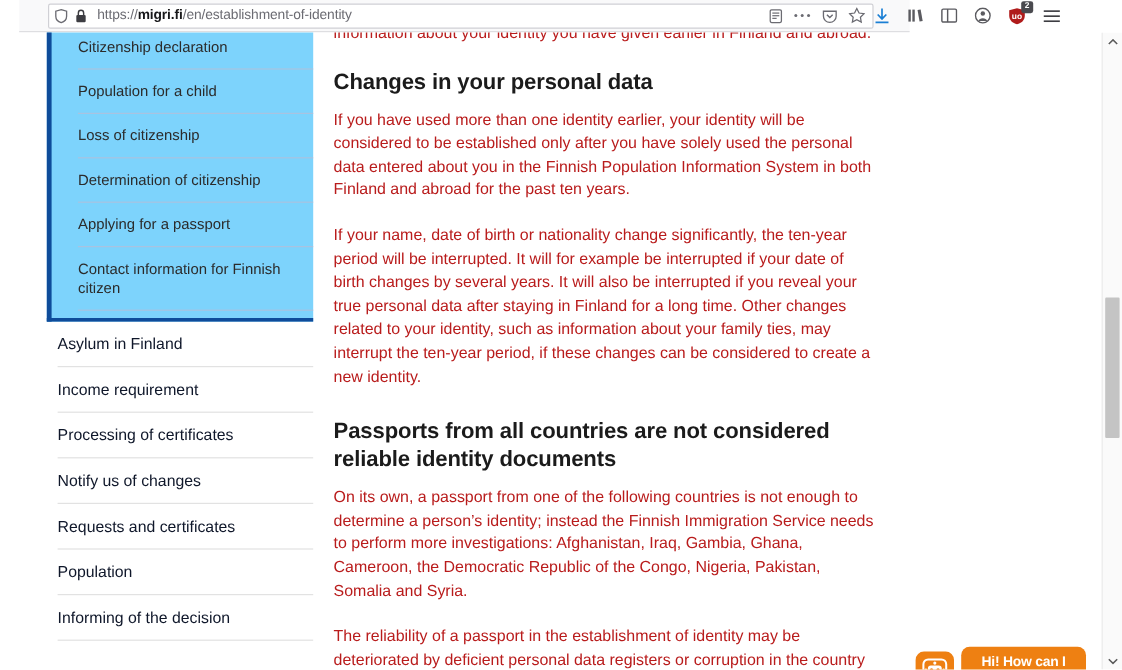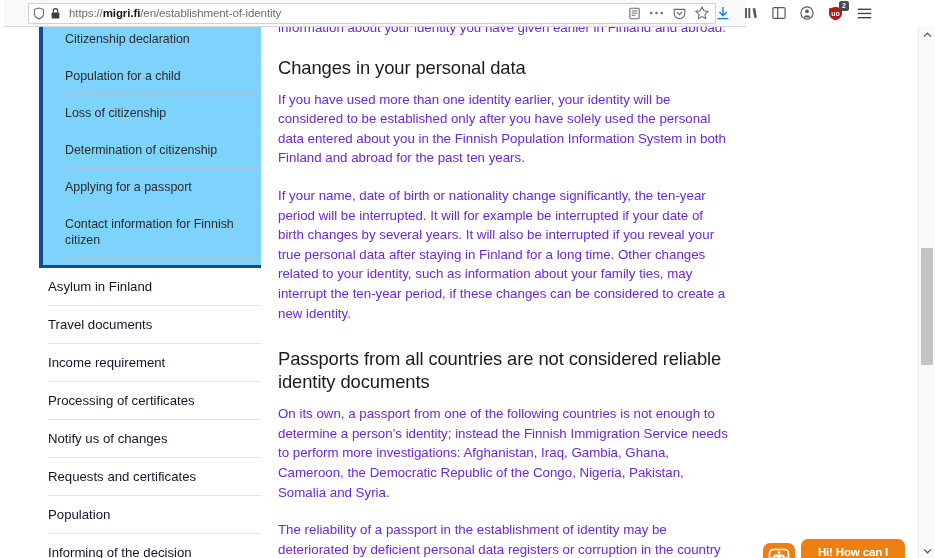--- a/index.html
+++ b/index.html
@@ -8,21 +8,21 @@
     margin: 0; padding: 0;
     width: 935px; height: 558px;
     overflow: hidden;
     background: #ffffff;
     font-family: "Liberation Sans", sans-serif;
   }
 
   
   .browser-chrome {
     position: absolute;
-    top: 0; left: 4px;
+    top: 0; left: 16px;
     width: 742px; height: 27px;
     background: #f9f9fa;
     border-bottom: 1px solid #d7d7db;
     display: flex;
     align-items: center;
     padding: 0 6px;
   }
   .urlbar {
     flex: 0 0 auto;
     width: 688px;
@@ -131,28 +131,28 @@
   
   .content {
     position: absolute;
     top: 0; left: 278px;
     width: 452px;
   }
   .content p {
     margin: 0 0 18px 0;
     font-size: 13.3px;
     line-height: 19.6px;
-    color: #6d28d9;
+    color: #b91c1c;
   }
   .content p.first { margin-top: -9px; }
   .content h2 {
     margin: 12px 0 11px 0;
     font-size: 18.4px;
     line-height: 23px;
-    font-weight: 400;
+    font-weight: 700;
     color: #1b1b1b;
     letter-spacing: -0.1px;
   }
   .content h2.second { margin-top: 24px; }
 
   
   .chatwidget {
     position: absolute;
     left: 763px; top: 512px;
     display: flex;
@@ -326,23 +326,20 @@
       </div>
       <div class="nav-item">
         <span>Contact information for Finnish citizen</span>
       </div>
       <div class="subnav-tail"></div>
     </div>
 
     <div class="mainnav">
       <div class="nav-item">
         <span>Asylum in Finland</span>
-      </div>
-      <div class="nav-item">
-        <span>Travel documents</span>
       </div>
       <div class="nav-item">
         <span>Income requirement</span>
       </div>
       <div class="nav-item">
         <span>Processing of certificates</span>
       </div>
       <div class="nav-item">
         <span>Notify us of changes</span>
       </div>

